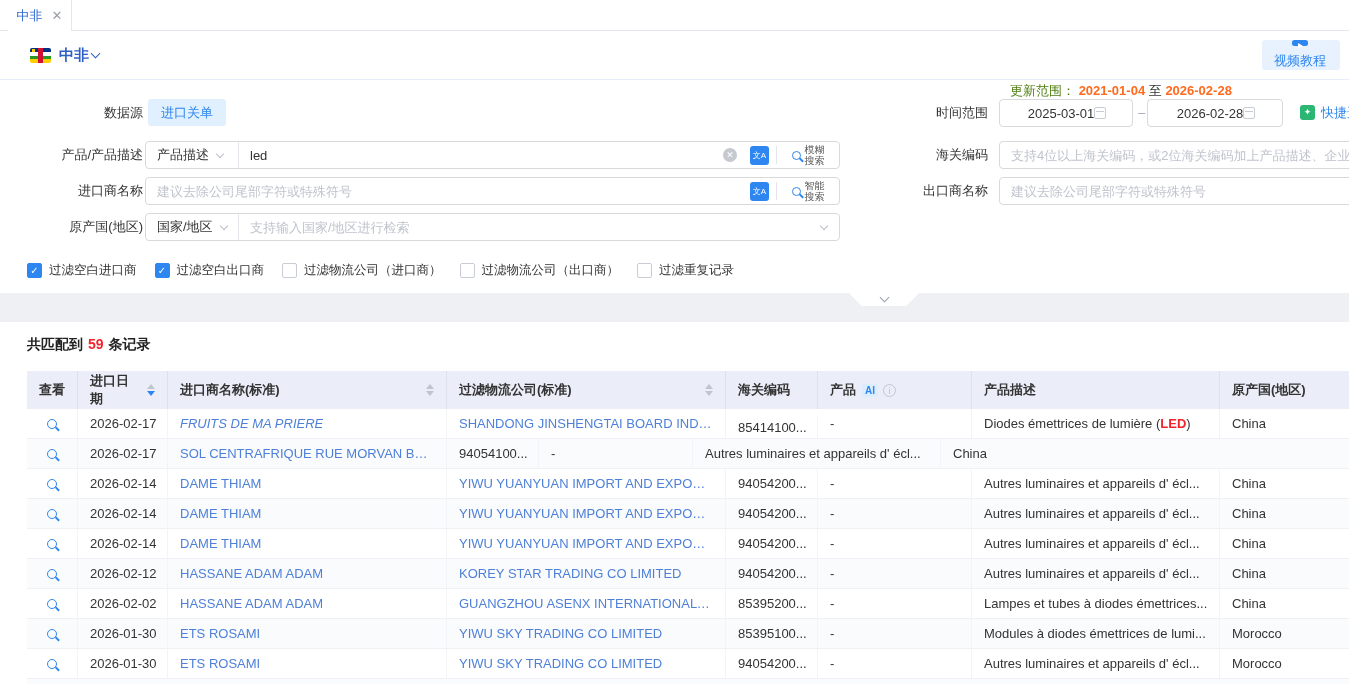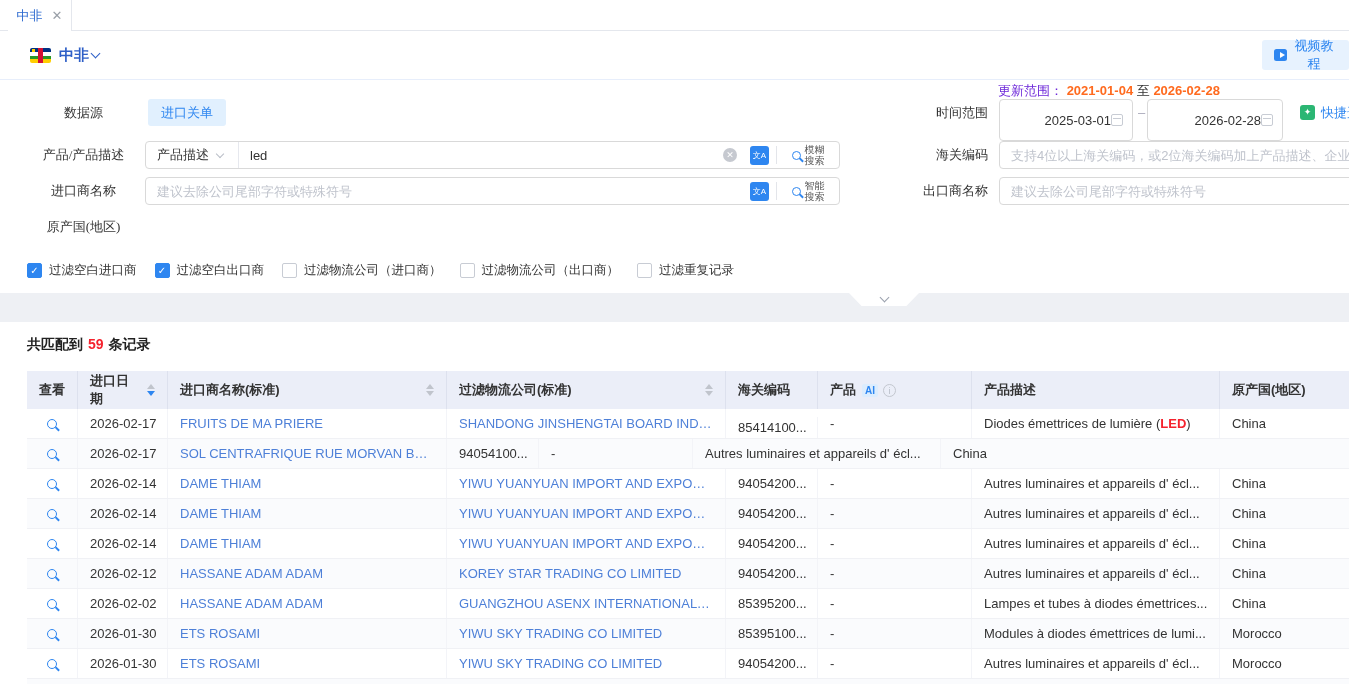--- a/index.html
+++ b/index.html
@@ -19,28 +19,28 @@
   #appheader { left:0; top:31px; width:1349px; height:49px; background:#fff; border-bottom:1px solid #e7eefb; }
   .flag { position:absolute; left:30px; top:17px; width:21px; height:15px; border-radius:2px;
     background:linear-gradient(180deg,#003082 0 25%,#ffffff 25% 50%,#289728 50% 75%,#ffce00 75% 100%); }
   .flag::after { content:""; position:absolute; left:8px; top:0; bottom:0; width:5px; background:#d21034; }
   .flag::before { content:""; position:absolute; left:2px; top:1px; width:3px; height:3px; background:#ffce00; z-index:2; }
   #country-name { position:absolute; left:59px; top:15px; font-size:15px; font-weight:bold; color:#2e5fc7; }
   .chev { display:inline-block; width:7px; height:7px; border-right:1.6px solid currentColor;
     border-bottom:1.6px solid currentColor; transform:rotate(45deg); }
   #country-chev { position:absolute; left:92px; top:19px; color:#2e5fc7; }
   #video-btn { position:absolute; left:1262px; top:9px; height:30px; padding:0 14px 0 12px; background:#e7f2fe;
-    color:#2e86f0; border:none; border-radius:3px; font-size:13px; display:flex; align-items:center; gap:6px; cursor:pointer; }
+    color:#2e86f0; border:none; border-radius:3px; font-size:13px; display:flex; align-items:center; gap:6px; cursor:pointer;flex-direction:column; }
   .vid-ic { width:16px; height:12px; background:#2e86f0; border-radius:2.5px; position:relative; }
   .vid-ic::after { content:""; position:absolute; left:6px; top:3px; border-left:5px solid #fff;
     border-top:3px solid transparent; border-bottom:3px solid transparent; }
 
   
   #formpanel { left:0; top:80px; width:1349px; height:213px; background:#fff; }
-  .flabel { position:absolute; left:16px; width:135px; text-align:center; line-height:28px; color:#333;font-family:Liberation Serif, serif; }
+  .flabel { position:absolute; left:8px; width:135px; text-align:right; line-height:28px; color:#333; }
   #ds-btn { position:absolute; left:148px; top:19px; height:27px; padding:0 13px; background:#e1f0fe;
     color:#2e86f0; border:none; border-radius:3px; font-size:13px; cursor:pointer; }
 
   .igroup { position:absolute; left:145px; width:695px; height:28px; border:1px solid #d9d9d9;
     border-radius:4px; background:#fff; display:flex; align-items:center; }
   .isel { width:93px; height:100%; border-right:1px solid #e6e8ee; display:flex; align-items:center;
     padding:0 8px 0 11px; gap:8px; color:#333; cursor:pointer; }
   .isel .chev, .sel-chev { color:#b9bec7; width:6px; height:6px; border-width:1.4px; margin-top:-3px; }
   .igroup input { flex:1; min-width:0; border:none; outline:none; height:100%; padding:0 8px 0 11px;
     font-size:13px; color:#333; font-family:inherit; background:transparent; }
@@ -51,24 +51,24 @@
     line-height:19px; text-align:center; margin:0 7px; cursor:pointer; flex:none; letter-spacing:0; }
   .vdiv { width:1px; height:18px; background:#e3e5ea; flex:none; }
   .srchbtn { width:62px; height:100%; display:flex; align-items:center; justify-content:center; gap:4px;
     cursor:pointer; flex:none; }
   .srchtxt { font-size:10px; line-height:11px; color:#555; }
   .mag { width:9px; height:9px; border:1.5px solid #2e86f0; border-radius:50%; position:relative; display:inline-block; flex:none; }
   .mag::after { content:""; position:absolute; width:5px; height:1.5px; background:#2e86f0; right:-4px; bottom:-2px; transform:rotate(45deg); }
 
   
   #upd-line { position:absolute; left:998px; top:2px; font-size:13px; white-space:nowrap; }
-  .orange { color:#6d28d9; } .ob { color:#ff6a1e; font-weight:bold; }
+  .orange { color:#4d7c0f;margin-left:12px; } .ob { color:#ff6a1e; font-weight:bold; }
   .rlabel { position:absolute; width:120px; text-align:right; line-height:28px; }
-  .datebox { position:absolute; height:42px; border:1px solid #d9d9d9; border-radius:4px; background:#fff;
-    display:flex; align-items:center; justify-content:flex-end; padding:0 9px 0 11px; color:#333; }
+  .datebox { position:absolute; height:28px; border:1px solid #d9d9d9; border-radius:4px; background:#fff;
+    display:flex; align-items:center; justify-content:center; padding:0 9px 0 11px; color:#333; }
   .cal { width:12px; height:12px; border:1px solid #c8ccd4; border-radius:2px; position:relative; }
   .cal::before { content:""; position:absolute; top:2.5px; left:1px; right:1px; height:1px; background:#c8ccd4; }
   #range-dash { position:absolute; left:1136px; top:19px; width:11px; text-align:center; line-height:28px; color:#aab; }
   .qk { position:absolute; left:1300px; top:25px; width:15px; height:15px; background:#2bb673; border-radius:3px;
     color:#fff; font-size:9px; line-height:15px; text-align:center; }
   #quick-sel { position:absolute; left:1321px; top:19px; line-height:28px; color:#2e86f0; white-space:nowrap; cursor:pointer; }
   .rinput { position:absolute; left:999px; width:396px; height:28px; border:1px solid #d9d9d9; border-radius:4px;
     padding:0 11px; font-size:13px; color:#333; font-family:inherit; outline:none; }
   .rinput::placeholder { color:#bfc3cc; }
 
@@ -165,20 +165,28 @@
     <span class="trans-ic">文A</span>
     <span class="vdiv"></span>
     <div class="srchbtn">
       <span class="mag"></span>
       <span class="srchtxt"><span>智能</span><br>
       <span>搜索</span></span>
     </div>
   </div>
 
   <div class="flabel" style="top:133px">原产国(地区)</div>
+  <div class="igroup" style="top:133px">
+    <div class="isel">
+      <span>国家/地区</span>
+      <span class="chev sel-chev"></span>
+    </div>
+    <input placeholder="支持输入国家/地区进行检索" style="">
+    <span class="chev sel-chev" style="margin-right:12px"></span>
+  </div>
 
   <div id="upd-line">
     <span class="orange">更新范围：</span>
     <span class="ob">2021-01-04</span>
     <span>至</span>
     <span class="ob">2026-02-28</span>
   </div>
   <div class="rlabel" style="left:868px;top:19px">时间范围</div>
   <div class="datebox" style="left:999px;top:19px;width:134px">
     <span>2025-03-01</span>
@@ -272,21 +280,21 @@
         </div>
       </div>
     <div id="tbody">
         <div class="trow">
           <div class="td center" style="width: 51px;">
             <span class="viewbtn">
               <span class="mag"></span>
             </span>
           </div>
           <div class="td" style="width: 90px;">2026-02-17</div>
-          <div class="td" style="width: 279px;">
+          <div class="td" style="width: 279px; font-style: italic;">
             <span class="link">FRUITS DE MA PRIERE</span>
           </div>
           <div class="td" style="width: 279px;">
             <span class="link">SHANDONG JINSHENGTAI BOARD INDUST...</span>
           </div>
           <div class="td" style="width: 92px; margin-top: 8px;">85414100...</div>
           <div class="td" style="width: 154px;">-</div>
           <div class="td" style="width: 248px;">
             <span>Diodes émettrices de lumière (</span>
             <span class="hl">LED</span>

